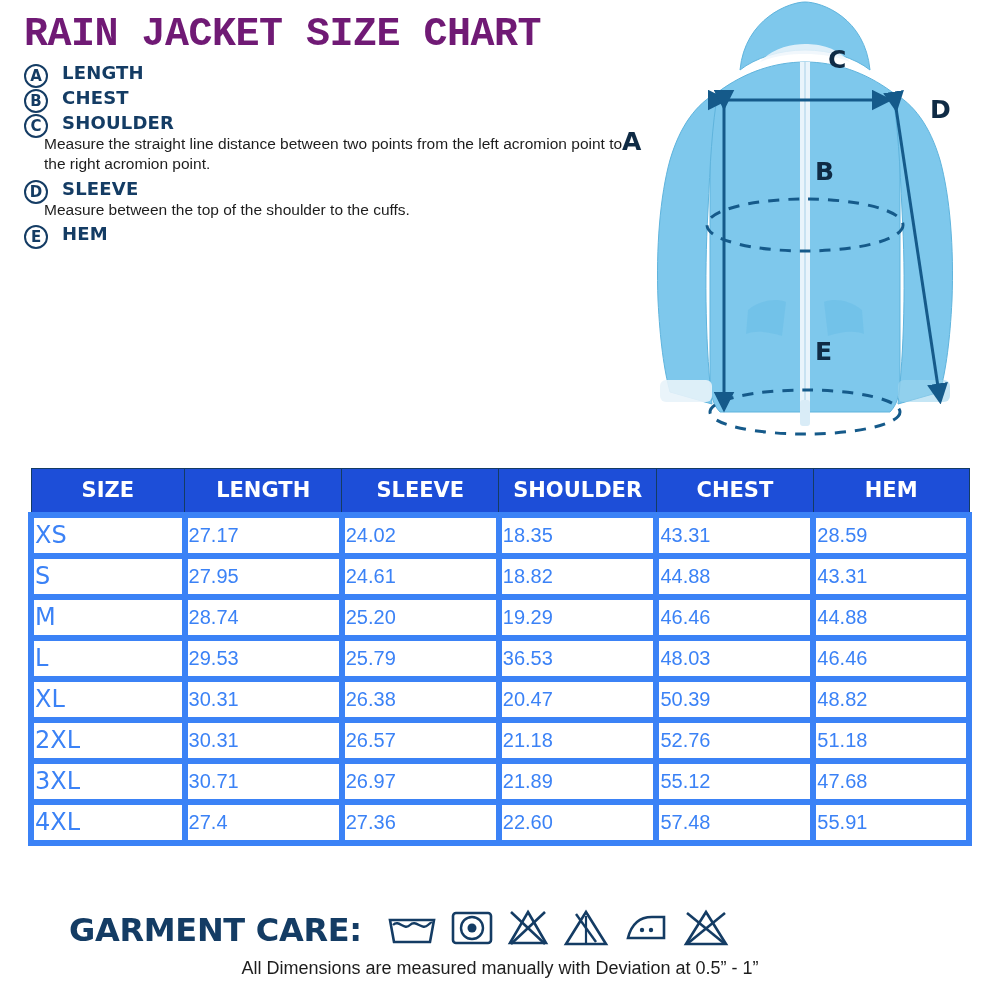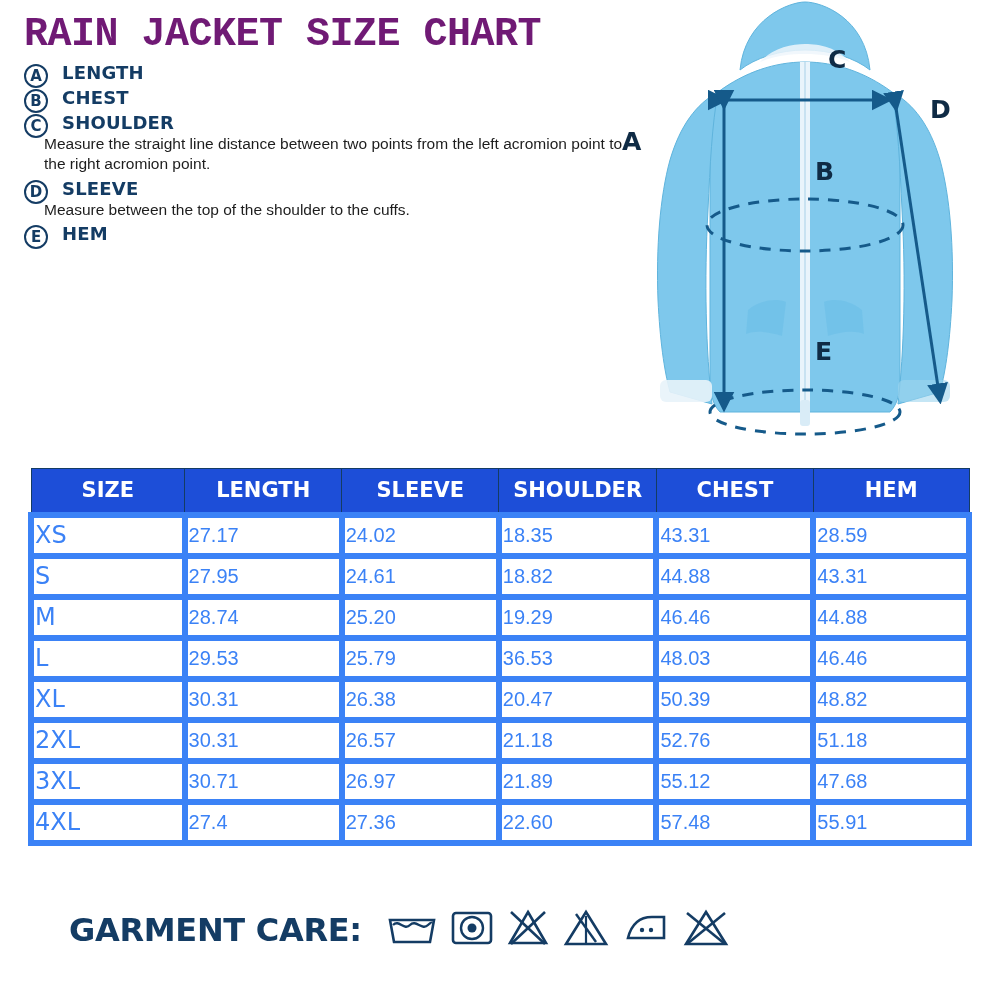--- a/index.html
+++ b/index.html
@@ -350,14 +350,15 @@
         <svg width="48" height="40" viewBox="0 0 48 40">
           <path d="M24 4 L44 36 L4 36 Z" fill="none" stroke="#143c64" stroke-width="2.6"></path>
           <line x1="5" y1="5" x2="43" y2="36" stroke="#143c64" stroke-width="2.6"></line>
           <line x1="43" y1="5" x2="5" y2="36" stroke="#143c64" stroke-width="2.6"></line>
         </svg>
       </span>
 
     </div>
   </div>
 
+  <div class="footer">All Dimensions are measured manually with Deviation at 0.5” - 1”</div>
 
 </div>
 
 </body></html>

